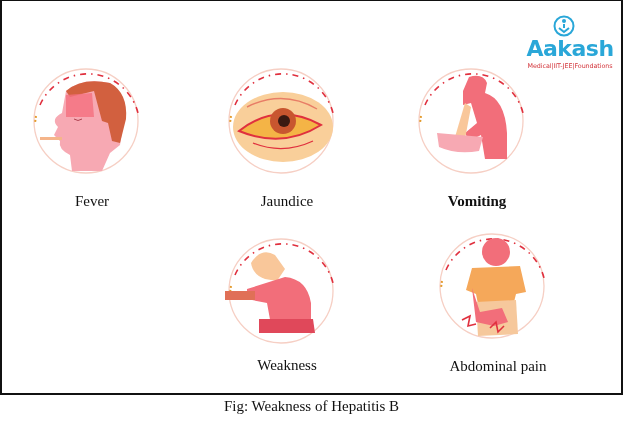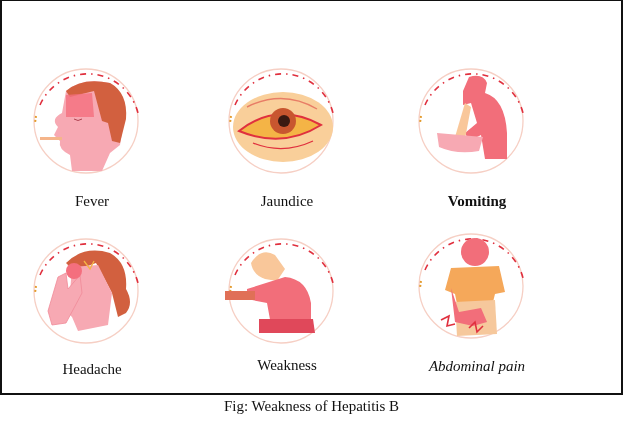--- a/index.html
+++ b/index.html
@@ -12,20 +12,29 @@
   .cell { position:absolute; width:140px; height:160px; }
   .icon-wrap { position:absolute; left:0; top:0; width:140px; height:130px; }
   .label { position:absolute; left:-20px; width:180px; text-align:center; font-size:15px; color:#111; }
   .caption { position:absolute; left:0; top:398px; width:623px; text-align:center; font-size:15px; color:#111; }
 </style>
 </head>
 <body>
 
 <div class="frame">
 
+  <div class="logo">
+    <svg class="logo-mark" viewBox="0 0 22 22">
+      <circle cx="11" cy="11" r="9.5" fill="none" stroke="#2aa7d8" stroke-width="2"></circle>
+      <circle cx="11" cy="6" r="2" fill="#2aa7d8"></circle>
+      <path d="M11 9 L11 13 M6 13 L11 17 L16 13" fill="none" stroke="#2aa7d8" stroke-width="2"></path>
+    </svg>
+    <div class="logo-word">Aakash</div>
+    <div class="logo-tag">Medical|IIT-JEE|Foundations</div>
+  </div>
 
   <div class="cell" style="left:20px;top:62px;">
     <svg class="icon-wrap" viewBox="0 0 140 130">
       <circle cx="64" cy="58" r="52" fill="none" stroke="#f6cfc4" stroke-width="1.3"></circle>
       <path d="M18 42 A52 52 0 0 1 116 50" fill="none" stroke="#e0303e" stroke-width="1.6" stroke-dasharray="6 5 1.5 5"></path>
       <path d="M14 53 L13 60" stroke="#e39a2c" stroke-width="2" stroke-dasharray="2 2"></path>
       <path d="M44 28 Q60 14 88 20 Q104 28 102 56 L98 82 L88 90 L80 108 L50 108 L48 92 Q36 86 38 78 L32 72 L36 64 Q28 56 40 50 Z" fill="#f7a9b3"></path>
       <path d="M44 28 Q60 14 88 20 Q106 30 104 56 L98 80 L90 78 L86 60 L80 58 L72 28 L48 34 Z" fill="#d2603f"></path>
       <path d="M44 32 L70 30 L72 54 L44 54 Z" fill="#f46f7e" opacity="0.8"></path>
       <path d="M52 56 Q56 59 60 56" stroke="#b04250" stroke-width="1" fill="none"></path>
@@ -54,48 +63,35 @@
       <circle cx="64" cy="58" r="52" fill="none" stroke="#f6cfc4" stroke-width="1.3"></circle>
       <path d="M18 42 A52 52 0 0 1 116 50" fill="none" stroke="#e0303e" stroke-width="1.6" stroke-dasharray="6 5 1.5 5"></path>
       <path d="M14 53 L13 60" stroke="#e39a2c" stroke-width="2" stroke-dasharray="2 2"></path>
       <path d="M62 14 Q76 10 80 20 L78 30 Q98 36 100 70 L100 96 L78 96 L74 72 L62 78 L58 70 L70 60 L64 40 L56 42 L56 28 Z" fill="#f26e7a"></path>
       <path d="M58 40 L64 44 L58 76 L48 74 Z" fill="#f9c79a"></path>
       <path d="M30 70 L76 74 L72 88 Q50 92 32 84 Z" fill="#f7a9b3"></path>
     </svg>
     <div class="label" style="top:130px;">Vomiting</div>
   </div>
 
-  <div class="cell" style="left:20px;top:232px;">
-    <svg class="icon-wrap" viewBox="0 0 140 130">
-      <circle cx="64" cy="58" r="52" fill="none" stroke="#f6cfc4" stroke-width="1.3"></circle>
-      <path d="M18 42 A52 52 0 0 1 116 50" fill="none" stroke="#e0303e" stroke-width="1.6" stroke-dasharray="6 5 1.5 5"></path>
-      <path d="M14 53 L13 60" stroke="#e39a2c" stroke-width="2" stroke-dasharray="2 2"></path>
-      <path d="M44 30 Q62 12 88 20 Q106 30 104 56 Q112 70 104 80 L96 84 L90 60 L74 30 L52 38 Z" fill="#d2603f"></path>
-      <path d="M50 34 L76 32 L90 60 L86 92 L56 98 L50 84 L44 78 L48 60 Z" fill="#f7a9b3"></path>
-      <path d="M26 78 L36 44 L44 40 L46 56 L58 42 L60 60 L44 90 L30 92 Z" fill="#f7a9b3" stroke="#f08a98" stroke-width="0.8"></path>
-      <ellipse cx="52" cy="38" rx="8" ry="8" fill="#f46f7e"></ellipse>
-      <path d="M62 28 L68 36 L72 28" stroke="#f5b546" stroke-width="1.3" fill="none"></path>
-    </svg>
-    <div class="label" style="top:128px;">Headache</div>
-  </div>
 
   <div class="cell" style="left:215px;top:232px;">
     <svg class="icon-wrap" viewBox="0 0 140 130">
       <circle cx="64" cy="58" r="52" fill="none" stroke="#f6cfc4" stroke-width="1.3"></circle>
       <path d="M18 42 A52 52 0 0 1 116 50" fill="none" stroke="#e0303e" stroke-width="1.6" stroke-dasharray="6 5 1.5 5"></path>
       <path d="M14 53 L13 60" stroke="#e39a2c" stroke-width="2" stroke-dasharray="2 2"></path>
       <path d="M34 30 Q44 14 58 22 L68 36 L60 48 L48 46 Q36 42 34 30 Z" fill="#f9c79a"></path>
       <path d="M30 56 L68 44 Q90 46 94 70 L94 90 L54 92 L50 70 L30 66 Z" fill="#f26e7a"></path>
       <rect x="8" y="58" width="30" height="9" fill="#e07057"></rect>
       <path d="M42 86 L96 86 L98 100 L42 100 Z" fill="#e0485a"></path>
     </svg>
     <div class="label" style="top:124px;">Weakness</div>
   </div>
 
-  <div class="cell" style="left:405px;top:227px;font-style:italic;">
+  <div class="cell" style="left:426px;top:227px;">
     <svg class="icon-wrap" viewBox="0 0 140 130">
       <circle cx="64" cy="58" r="52" fill="none" stroke="#f6cfc4" stroke-width="1.3"></circle>
       <path d="M18 42 A52 52 0 0 1 116 50" fill="none" stroke="#e0303e" stroke-width="1.6" stroke-dasharray="6 5 1.5 5"></path>
       <path d="M14 53 L13 60" stroke="#e39a2c" stroke-width="2" stroke-dasharray="2 2"></path>
       <circle cx="68" cy="24" r="14" fill="#f26e7a"></circle>
       <path d="M44 40 L92 38 L98 64 L88 66 L86 74 L50 76 L48 66 L38 62 Z" fill="#f5a85a"></path>
       <path d="M48 74 L88 72 L90 106 L50 108 Z" fill="#f6c89c"></path>
       <path d="M44 60 L52 84 L74 80 L80 94 L66 98 L48 94 Z" fill="#f26e7a"></path>
       <path d="M34 92 L42 88 L40 98 L48 96" stroke="#e0303e" stroke-width="1.6" fill="none"></path>
       <path d="M62 100 L68 94 L70 104 L76 98" stroke="#e0303e" stroke-width="1.6" fill="none"></path>

